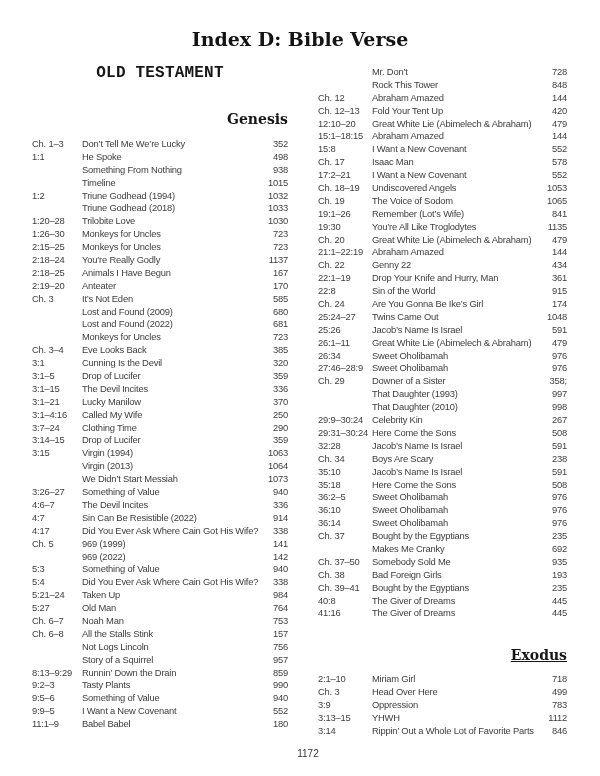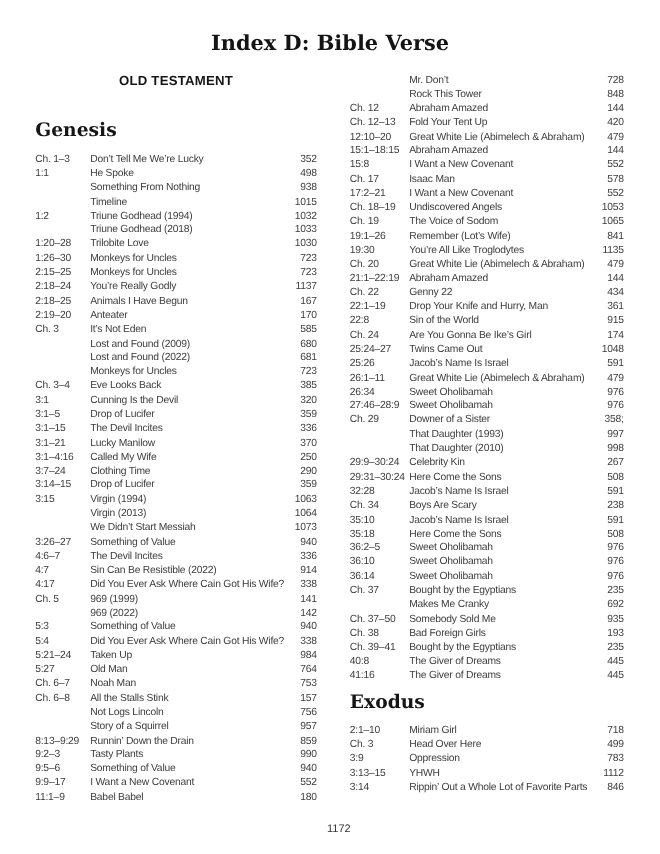--- a/index.html
+++ b/index.html
@@ -8,30 +8,30 @@
     font-family:"Liberation Sans",sans-serif;color:#3d3d3d;position:relative;
   }
   .page-title{
     font-family:"DejaVu Serif","Liberation Serif",serif;font-weight:bold;
     font-size:19px;color:#141414;text-align:center;margin:25px 0 0 0;line-height:28px;
   }
   .columns{display:flex;margin:13px 0 0 32px;align-items:flex-start;}
   .col-left{width:256px;margin-right:30px;}
   .col-right{width:249px;}
   .testament-heading{
-    font-family:Liberation Sans, sans-serif;font-weight:bold;
-    font-size:12px;line-height:14px;color:#161616;text-align:center;letter-spacing:.2px;
+    font-family:Liberation Mono, monospace;font-weight:bold;
+    font-size:16px;line-height:14px;color:#161616;text-align:center;letter-spacing:.2px;
   }
   .book-heading{
     font-family:"DejaVu Serif","Liberation Serif",serif;font-weight:bold;
-    font-size:17px;line-height:14px;color:#161616;text-align:left;
+    font-size:14px;line-height:14px;color:#161616;text-align:right;
   }
   .col-left .book-heading{margin-top:32px;}
   .col-left .entries{margin-top:12px;}
-  .col-right .book-heading{margin-top:12px;margin-bottom:11px;}
+  .col-right .book-heading{margin-top:28px;margin-bottom:11px;text-decoration:underline;}
   .row{display:flex;height:12.9px;line-height:12.9px;font-size:9.4px;letter-spacing:-0.2px;}
   .ref{flex:none;width:50px;white-space:nowrap;}
   .col-right .ref{width:54px;}
   .ttl{flex:1;white-space:nowrap;overflow:hidden;}
   .pg{flex:none;min-width:27px;text-align:right;white-space:nowrap;}
   .folio{
     position:absolute;left:0;right:0;top:748px;text-align:center;
     font-size:10px;color:#333333;margin-left:16px;
   }
 </style>
@@ -260,21 +260,21 @@
             <span class="ref">9:2–3</span>
             <span class="ttl">Tasty Plants</span>
             <span class="pg">990</span>
           </div>
           <div class="row">
             <span class="ref">9:5–6</span>
             <span class="ttl">Something of Value</span>
             <span class="pg">940</span>
           </div>
           <div class="row">
-            <span class="ref">9:9–17</span>
+            <span class="ref">9:9–5</span>
             <span class="ttl">I Want a New Covenant</span>
             <span class="pg">552</span>
           </div>
           <div class="row">
             <span class="ref">11:1–9</span>
             <span class="ttl">Babel Babel</span>
             <span class="pg">180</span>
           </div>
         </div>
     </div>

